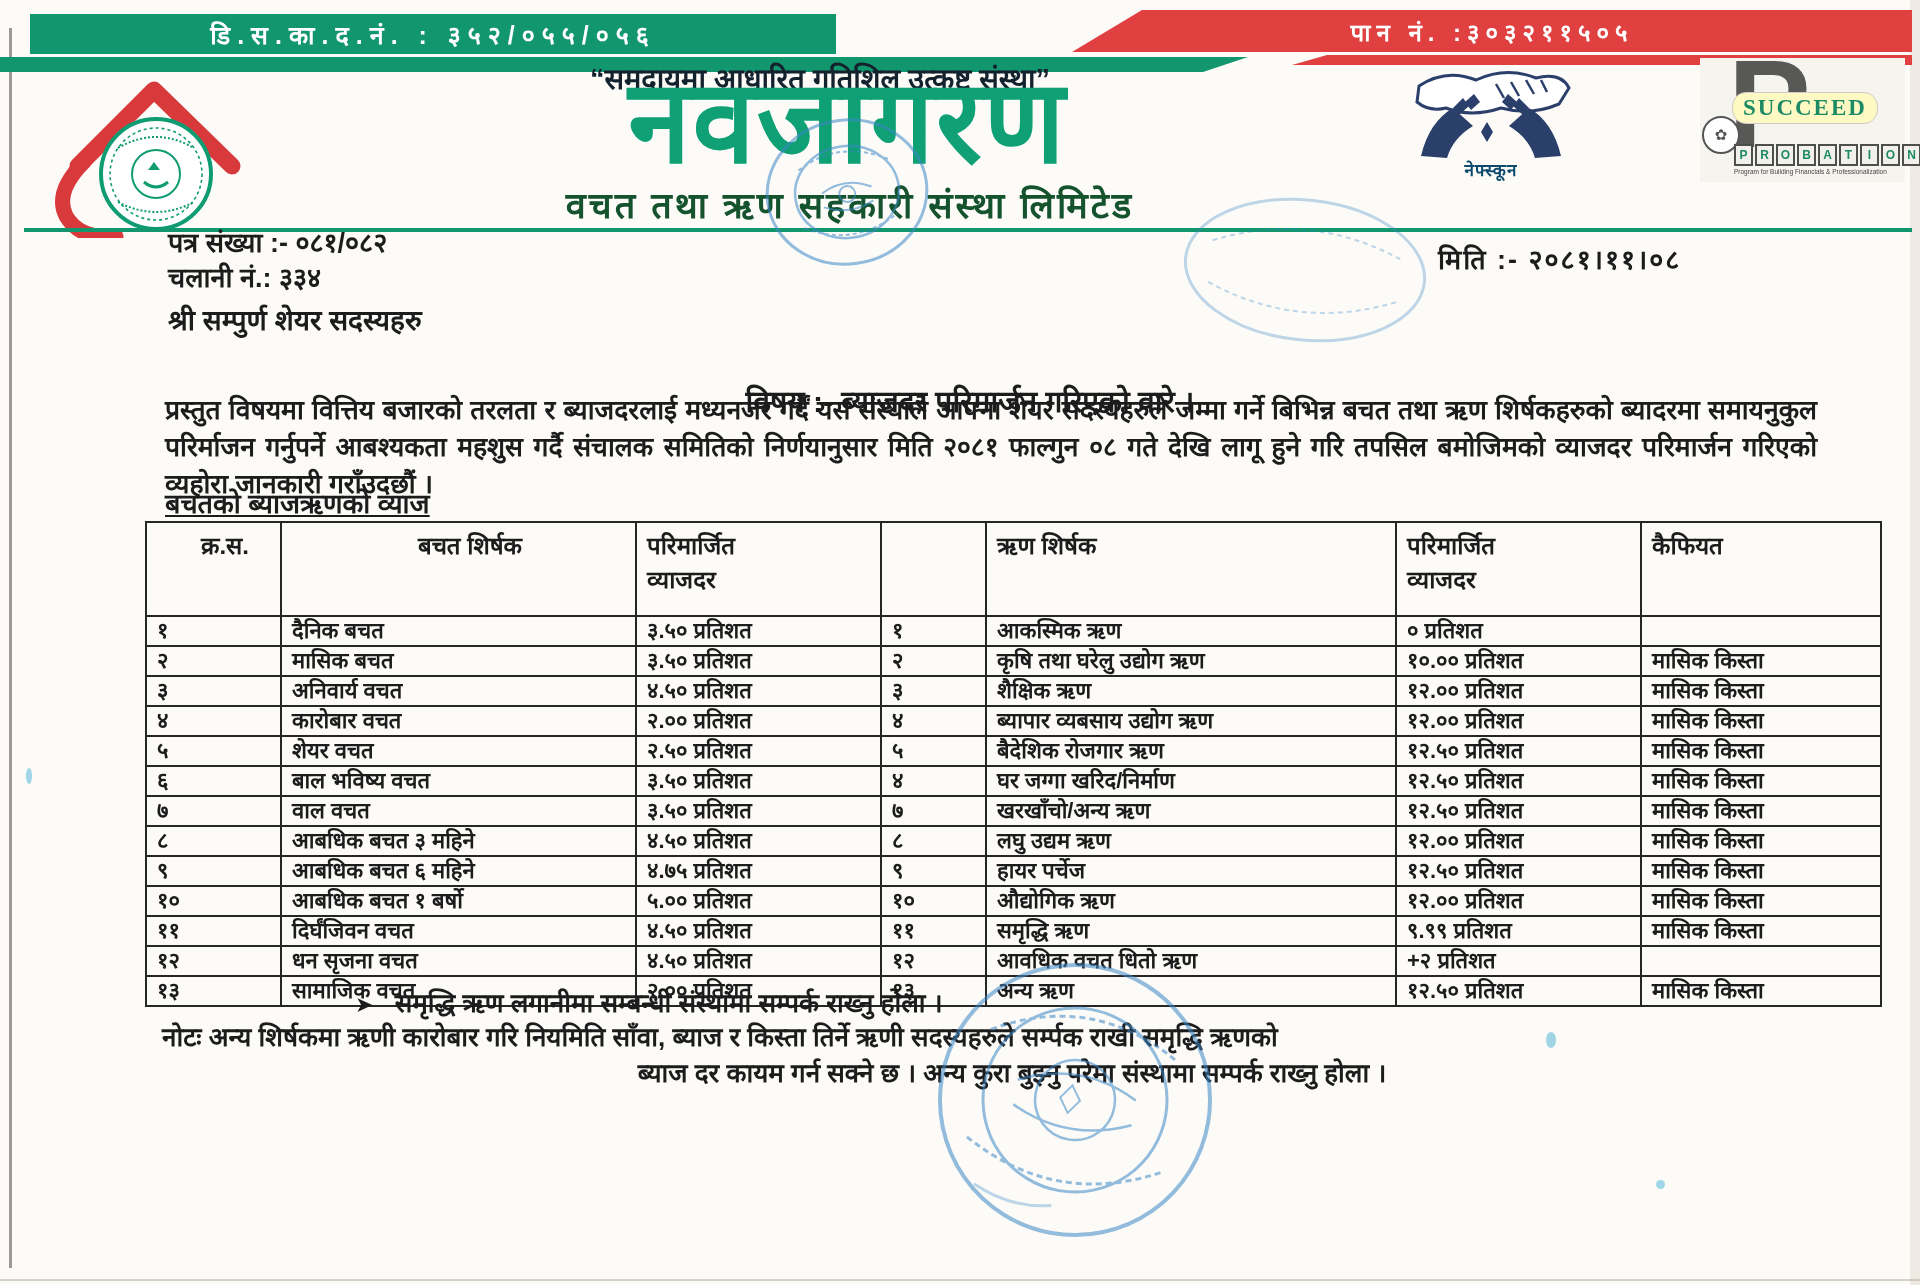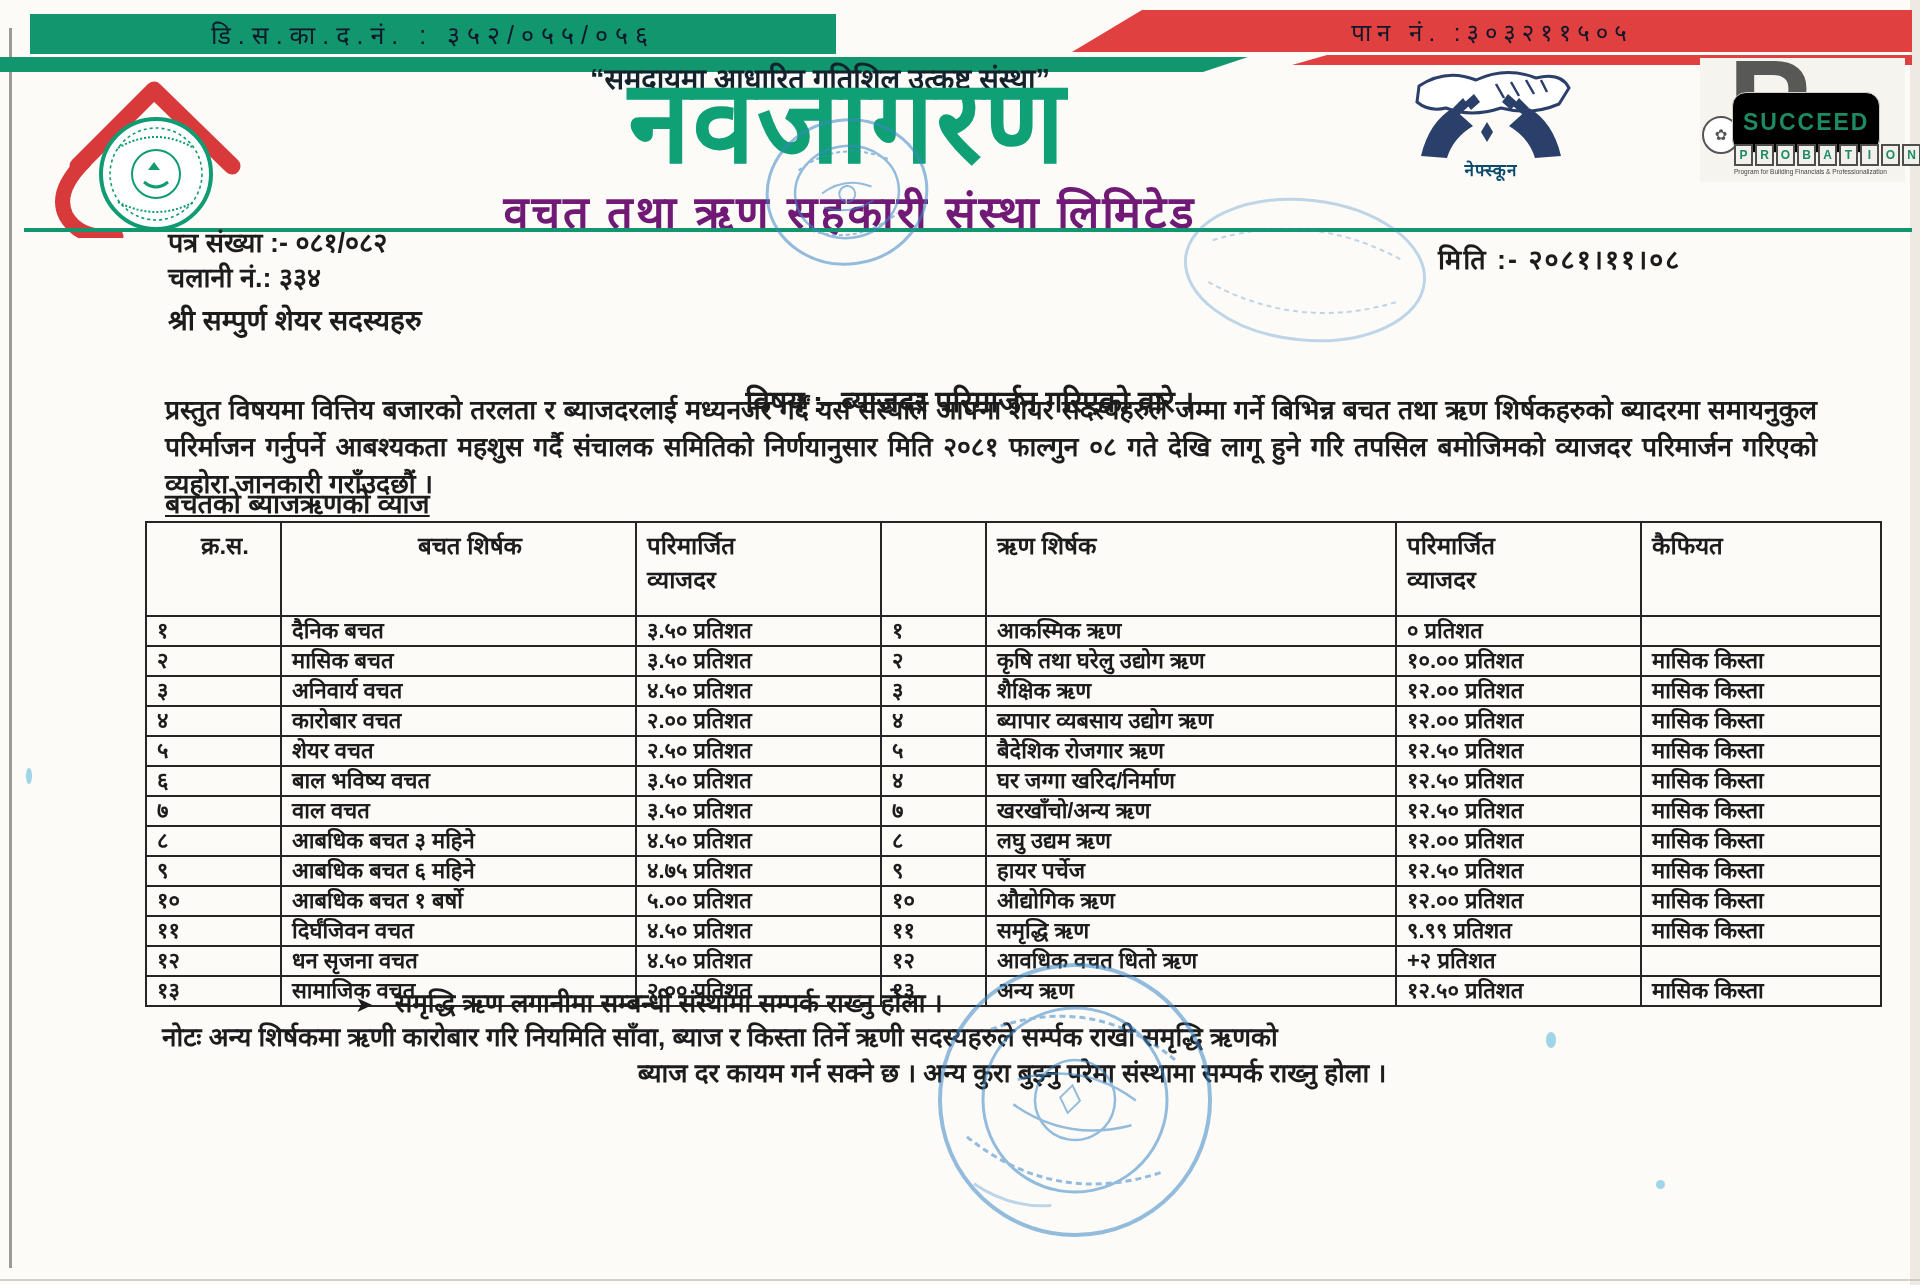--- a/index.html
+++ b/index.html
@@ -7,52 +7,52 @@
     position:relative;width:1920px;height:1285px;margin:0 auto;
     background:#fcfbf8;overflow:hidden;
     font-family:"Liberation Sans","DejaVu Sans",sans-serif;color:#1c1c1c;
   }
   
   .edge-left{position:absolute;left:9px;top:28px;width:3px;height:1240px;background:#4a4a48;opacity:.55;}
   .edge-bottom{position:absolute;left:0;bottom:4px;width:100%;height:2px;background:#b9b5ae;opacity:.6;}
   .edge-right{position:absolute;right:0;top:0;width:10px;height:100%;background:#eee9e2;}
 
   
-  .bar{position:absolute;display:flex;align-items:center;justify-content:center;color:#0f172a;font-weight:normal;}
+  .bar{position:absolute;display:flex;align-items:center;justify-content:center;color:#ffffff;font-weight:bold;}
   .bar-green1{left:30px;top:14px;width:806px;height:40px;background:#12966d;font-size:25px;letter-spacing:7px;}
   .bar-red1{left:1072px;top:10px;width:840px;height:42px;background:#e04040;font-size:24px;letter-spacing:6px;
             clip-path:polygon(70px 0,100% 0,100% 100%,0 100%);}
   .bar-green2{left:0;top:57px;width:1248px;height:15px;background:#12966d;
             clip-path:polygon(0 0,100% 0,calc(100% - 45px) 100%,0 100%);}
   .bar-red2{left:1292px;top:55px;width:620px;height:10px;background:#e04040;
             clip-path:polygon(35px 0,100% 0,100% 100%,0 100%);}
 
   .motto{position:absolute;left:450px;top:58px;width:740px;text-align:center;
          font-size:29px;font-weight:bold;color:#14222e;}
 
   .org-title{position:absolute;left:295px;top:66px;width:1105px;text-align:center;
              font-size:112px;line-height:112px;font-weight:800;color:#0fa076;
              transform:scaleY(1.04);letter-spacing:2px;}
   .org-subtitle{position:absolute;left:300px;top:180px;width:1100px;text-align:center;
-                font-size:45px;font-weight:bold;color:#701a75;letter-spacing:3px;}
+                font-size:36px;font-weight:bold;color:#14532d;letter-spacing:3px;}
   .green-rule{position:absolute;left:24px;top:228px;width:1888px;height:4px;background:#12966d;}
 
   
   .emblem{position:absolute;left:48px;top:70px;width:220px;height:168px;}
 
   
   .nefscun{position:absolute;left:1396px;top:64px;width:190px;height:118px;text-align:center;}
   .nefscun-label{font-size:17px;font-weight:bold;color:#0c4a6e;margin-top:-6px;letter-spacing:1px;}
 
   
   .succeed{position:absolute;left:1700px;top:58px;width:205px;height:124px;background:#f6f4ef;}
   .succeed-p{position:absolute;left:28px;top:-16px;font-size:124px;font-weight:800;color:#585856;
              font-family:"Liberation Sans",sans-serif;line-height:1;}
-  .succeed-word{position:absolute;left:32px;top:34px;background:#000000;border-radius:14px;
-                padding:16px 10px;font-size:23px;font-weight:800;color:#1d8a66;letter-spacing:2px;border:1px solid #cfcdc7;}
+  .succeed-word{position:absolute;left:32px;top:34px;background:#fef9c3;border-radius:14px;
+                padding:2px 10px;font-size:23px;font-weight:800;color:#1d8a66;letter-spacing:2px;border:1px solid #cfcdc7;font-family:Liberation Serif, serif;}
   .succeed-emblem{position:absolute;left:2px;top:58px;width:34px;height:34px;border:2px solid #555;
                   border-radius:50%;background:#fff;display:flex;align-items:center;justify-content:center;
                   font-size:15px;color:#555;}
   .probation{position:absolute;left:34px;top:86px;display:flex;gap:2px;}
   .probation span{display:block;width:15px;height:18px;border:2px solid #4e4e4c;background:#f2f0ea;
                   color:#1d8a66;font-size:12px;font-weight:800;text-align:center;line-height:18px;}
   .succeed-tagline{position:absolute;left:34px;top:110px;font-size:6.5px;color:#444;white-space:nowrap;}
 
   
   .meta-left{position:absolute;left:168px;top:226px;font-size:27px;font-weight:bold;line-height:35px;}

